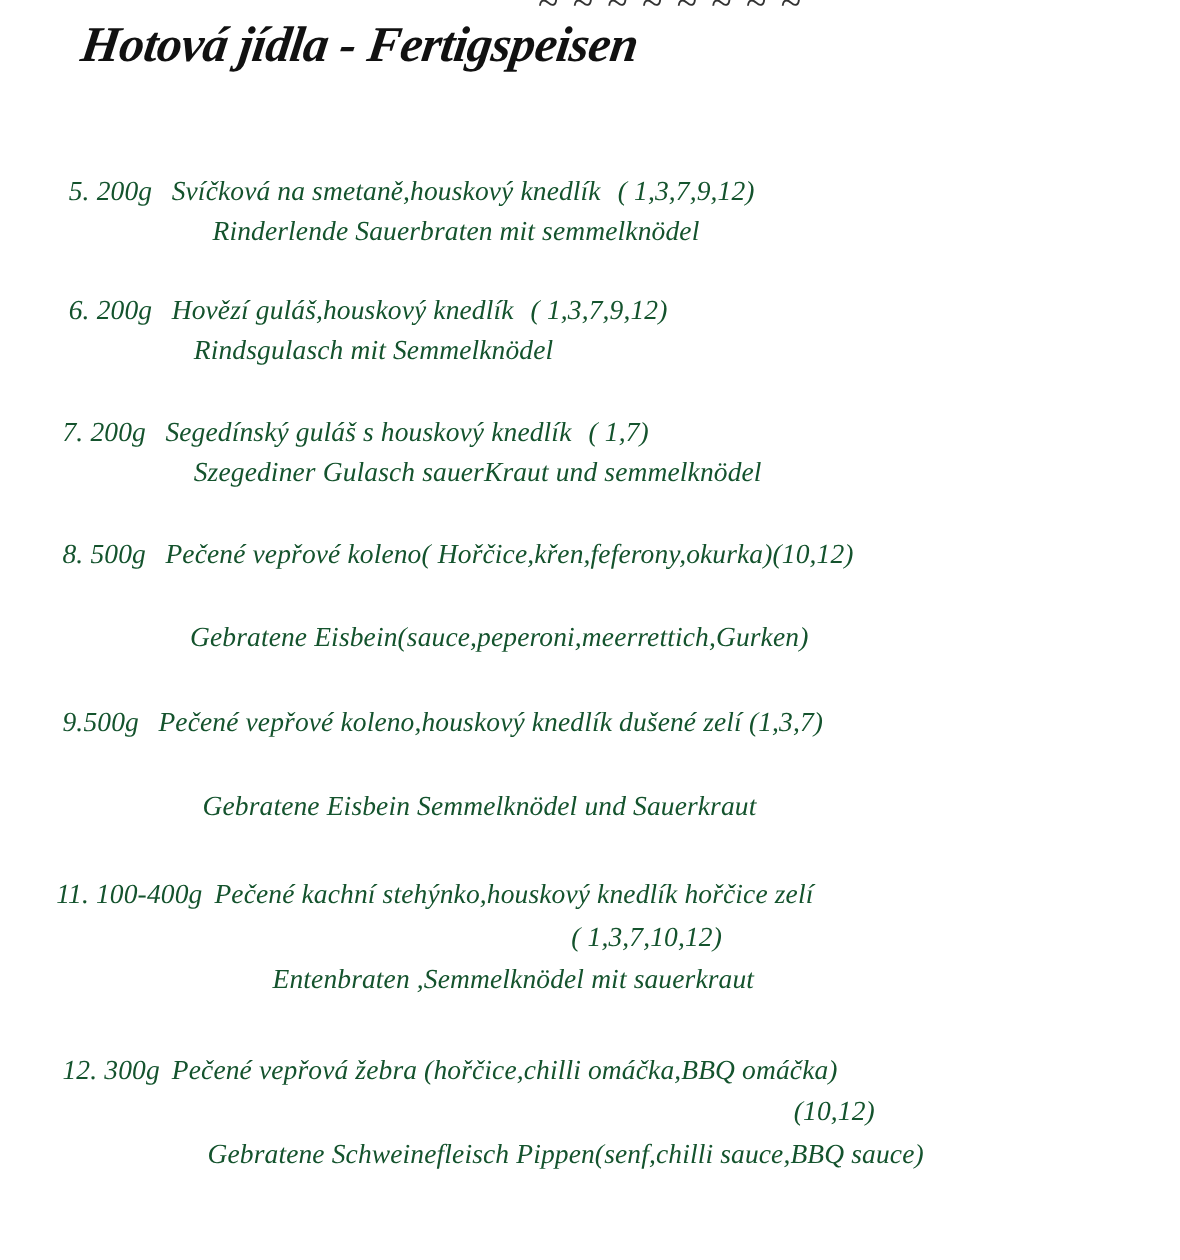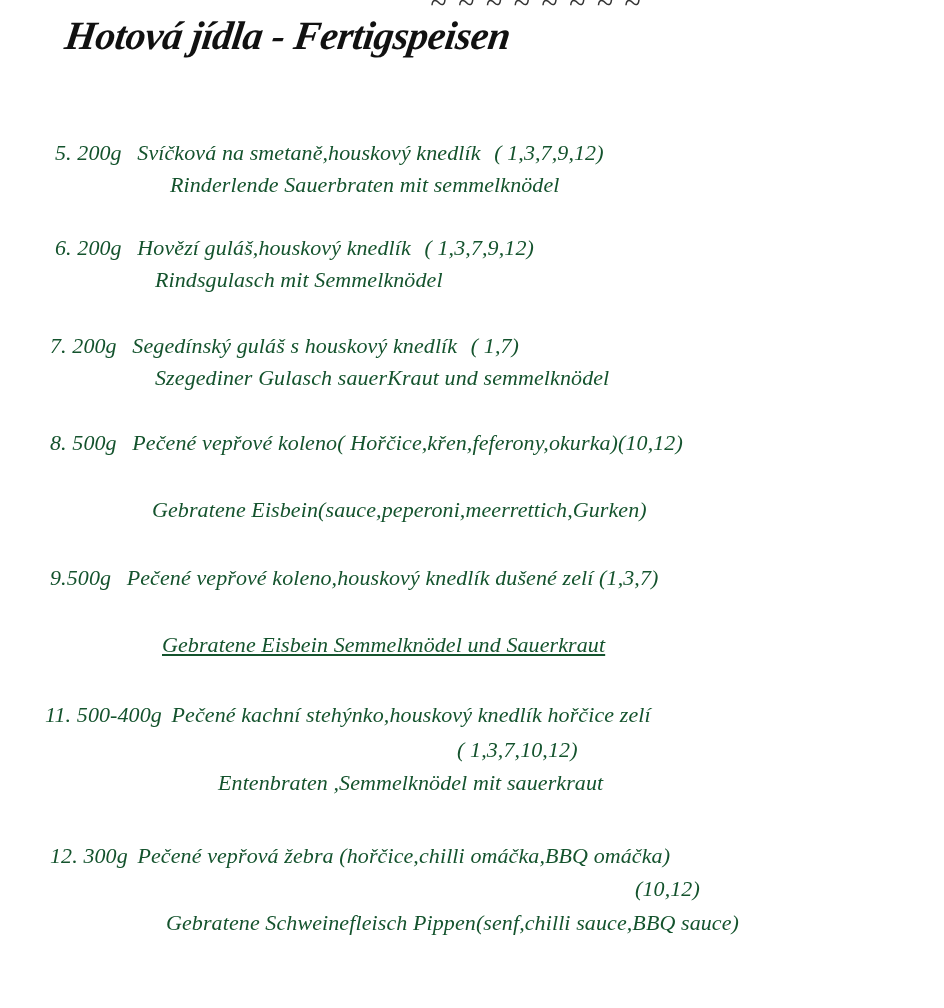--- a/index.html
+++ b/index.html
@@ -85,24 +85,24 @@
     <span class="num"><span>8.</span> <span>500g</span></span>
     <span>Pečené vepřové koleno( Hořčice,křen,feferony,okurka)</span><span>(10,12)</span>
   </div>
   <div class="line" style="left:152px; top:497px;">Gebratene Eisbein(sauce,peperoni,meerrettich,Gurken)</div>
 
   <div class="line" style="left:50px; top:565px;">
     <span class="num"><span>9.</span><span>500g</span></span>
     <span>Pečené vepřové koleno,houskový knedlík dušené zelí</span>
     <span>(1,3,7)</span>
   </div>
-  <div class="line" style="left:162px; top:632px;text-decoration:underline;">Gebratene Eisbein Semmelknödel  und Sauerkraut</div>
+  <div class="line" style="left:162px; top:632px;">Gebratene Eisbein Semmelknödel  und Sauerkraut</div>
 
   <div class="line" style="left:45px; top:702px;">
-    <span class="num" style="margin-right:4px;"><span>11.</span> <span>500-400g</span></span>
+    <span class="num" style="margin-right:4px;"><span>11.</span> <span>100-400g</span></span>
     <span>Pečené kachní stehýnko,houskový knedlík hořčice zelí</span>
   </div>
   <div class="line" style="left:457px; top:737px;">( 1,3,7,10,12)</div>
   <div class="line" style="left:218px; top:770px;">Entenbraten ,Semmelknödel mit  sauerkraut</div>
 
   <div class="line" style="left:50px; top:843px;">
     <span class="num" style="margin-right:4px;"><span>12.</span> <span>300g</span></span>
     <span>Pečené vepřová žebra (hořčice,chilli omáčka,BBQ omáčka)</span>
   </div>
   <div class="line" style="left:635px; top:876px;">(10,12)</div>

